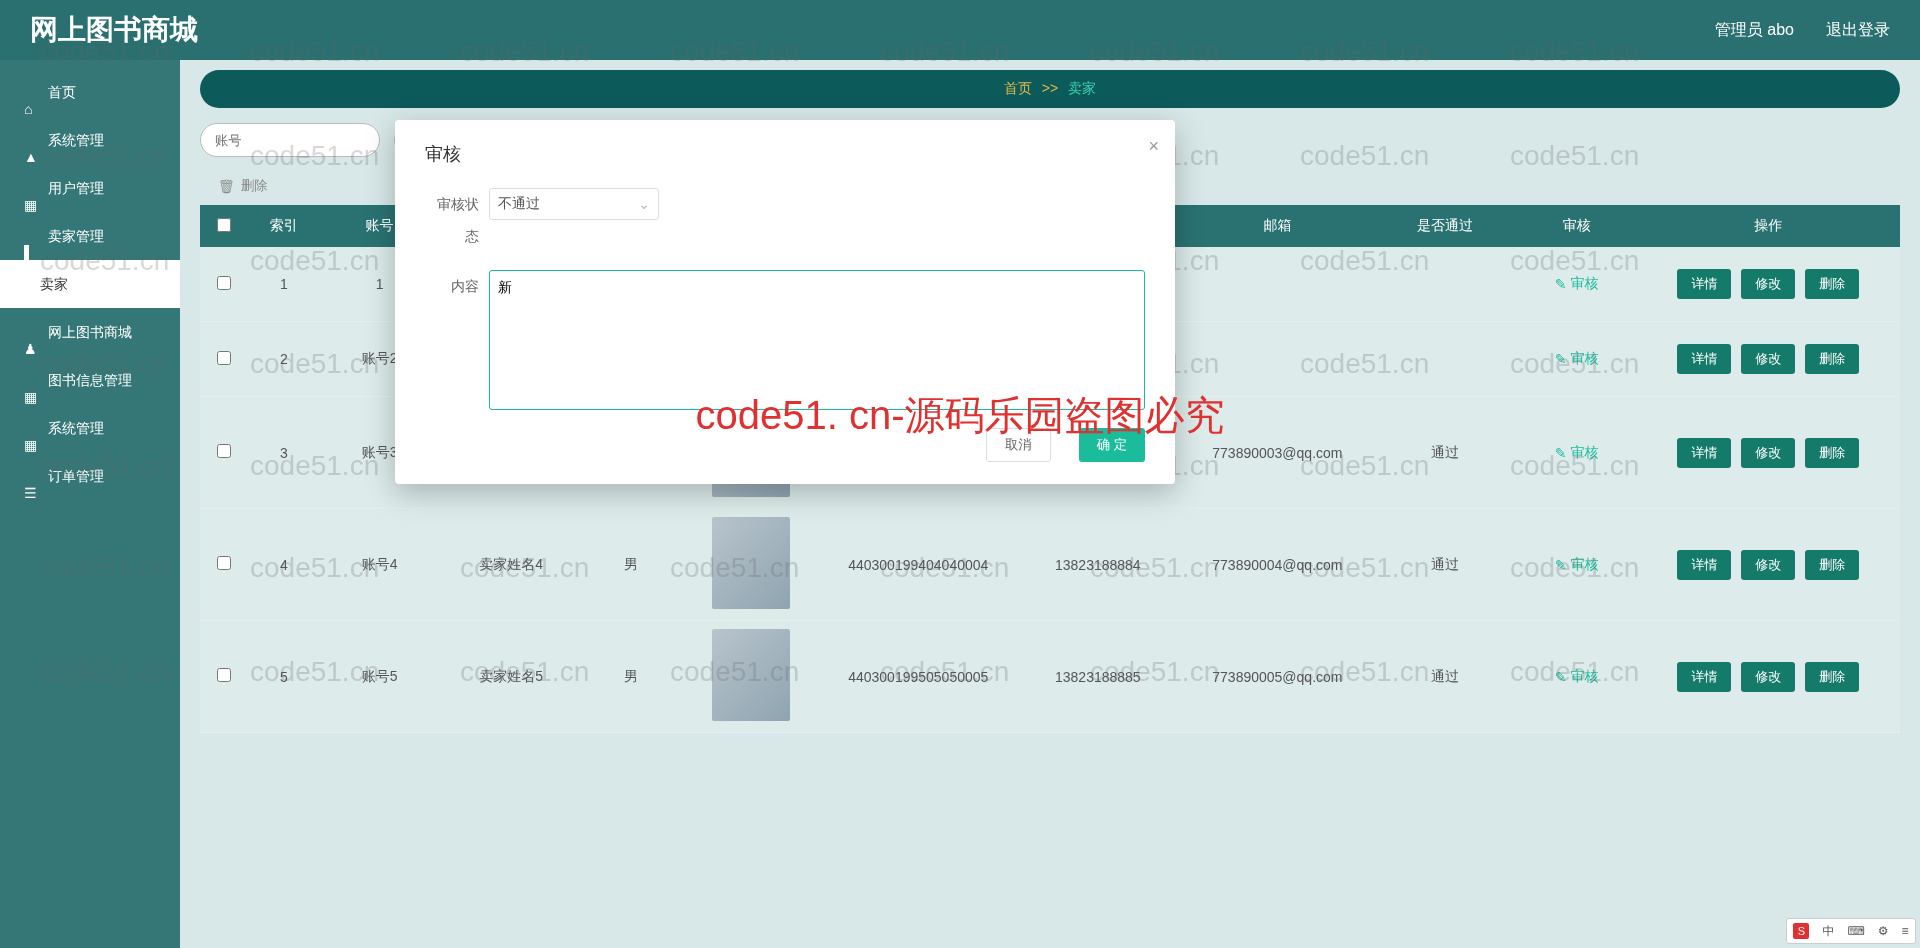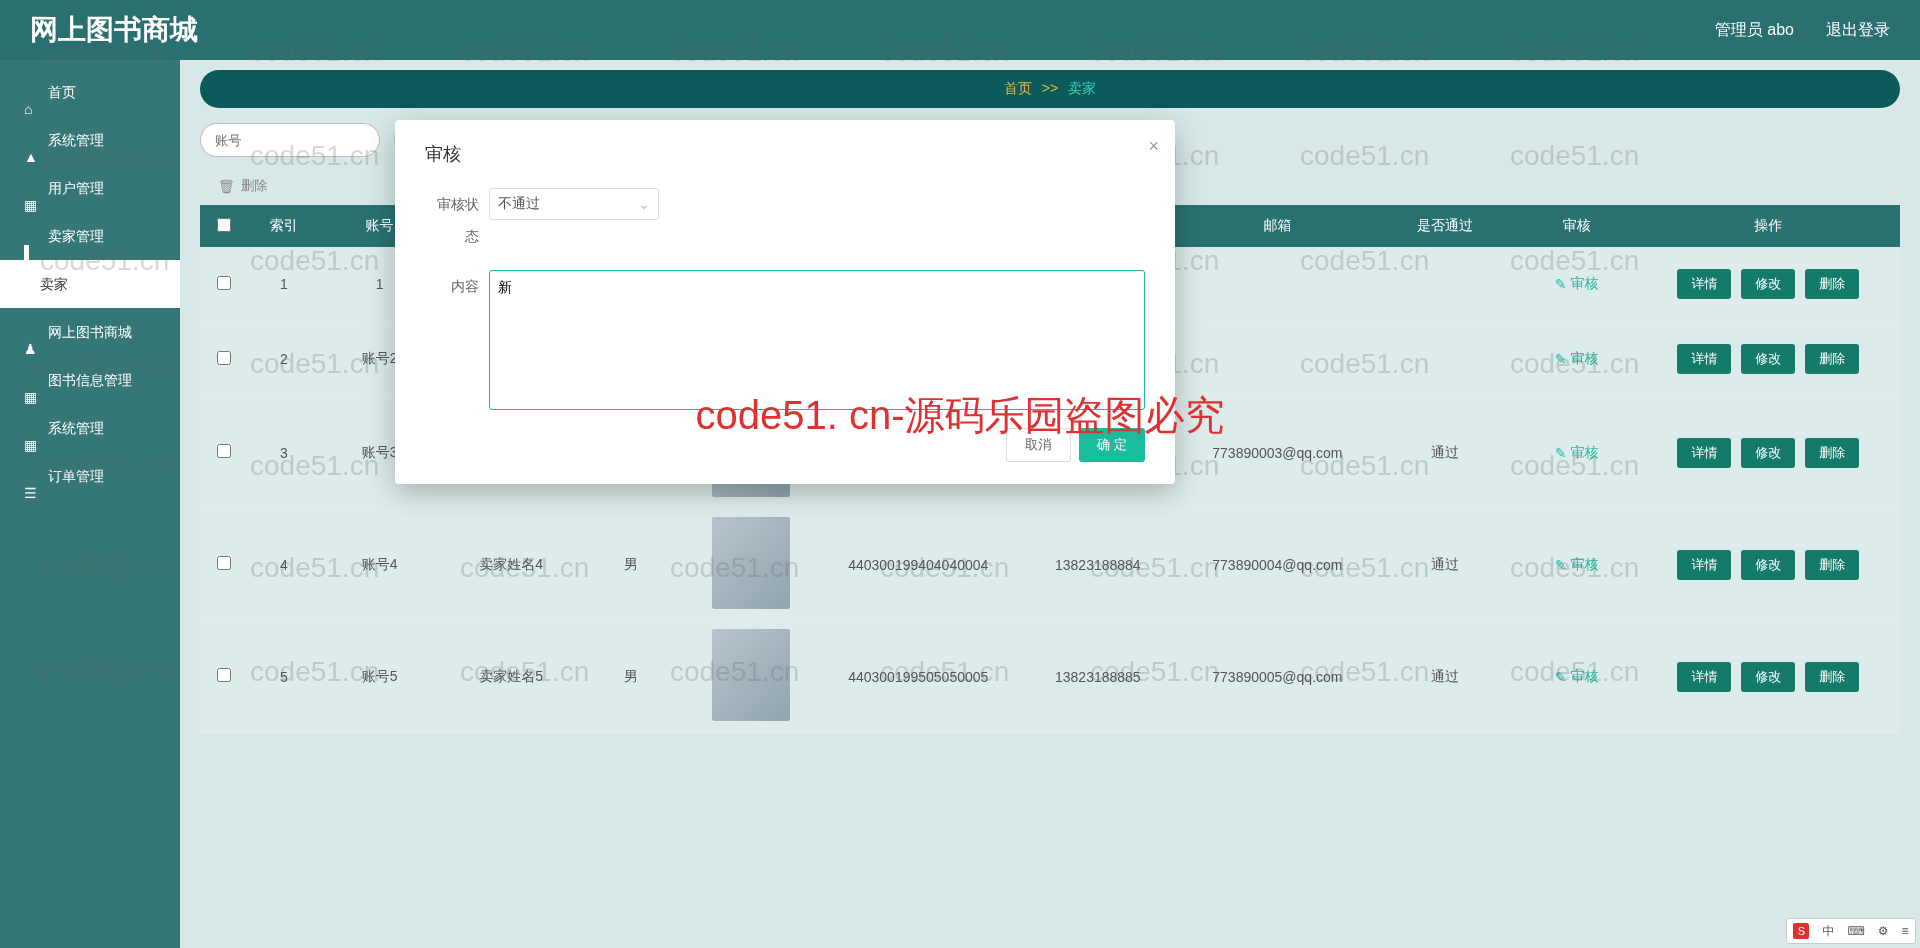--- a/index.html
+++ b/index.html
@@ -34,21 +34,21 @@
 .watermark-red { position: absolute; left: 50%; top: 388px; transform: translateX(-50%); color: #e03030; font-size: 40px; z-index: 110; pointer-events: none; white-space: nowrap; }
 .modal-overlay { position: absolute; inset: 0; z-index: 100; }
 .modal { position: absolute; left: 395px; top: 120px; width: 780px; background: #fff; border-radius: 4px; box-shadow: 0 8px 30px rgba(0,0,0,0.25); padding: 22px 30px; z-index: 105; }
 .modal-title { font-size: 18px; color: #333; margin-bottom: 22px; }
 .modal-close { position: absolute; right: 16px; top: 16px; cursor: pointer; font-size: 18px; color: #999; }
 .form-row { display: flex; align-items: flex-start; margin-bottom: 18px; }
 .form-label { width: 64px; text-align: right; color: #666; padding-right: 10px; line-height: 32px; }
 .form-select { width: 170px; height: 32px; border: 1px solid #ddd; border-radius: 3px; padding: 0 8px; background: #fff; position: relative; display: flex; align-items: center; justify-content: space-between; cursor: pointer; }
 .form-select .caret { color: #bbb; }
 .form-textarea { flex: 1; height: 140px; border: 1px solid #1abc9c; border-radius: 3px; padding: 8px; resize: none; font-family: inherit; font-size: 14px; outline: none; }
-.modal-footer { display: flex; justify-content: flex-end; gap: 8px; margin-top: 10px; }
+.modal-footer { display: flex; justify-content: flex-end; gap: 28px; margin-top: 10px; }
 .btn-cancel { background: #fff; border: 1px solid #ddd; color: #666; padding: 7px 18px; border-radius: 3px; cursor: pointer; }
 .btn-confirm { background: #1abc9c; border: none; color: #fff; padding: 7px 18px; border-radius: 3px; cursor: pointer; }
 .ime-bar { position: absolute; right: 4px; bottom: 4px; width: 130px; height: 26px; background: #fff; border: 1px solid #ccc; border-radius: 3px; display: flex; align-items: center; justify-content: space-around; font-size: 12px; z-index: 200; }
 .ime-bar .red-s { background: #e03030; color: #fff; width: 16px; height: 16px; border-radius: 2px; display: inline-flex; align-items: center; justify-content: center; font-size: 11px; }
 </style>
 </head>
 <body>
 
 <div class="app">
 

